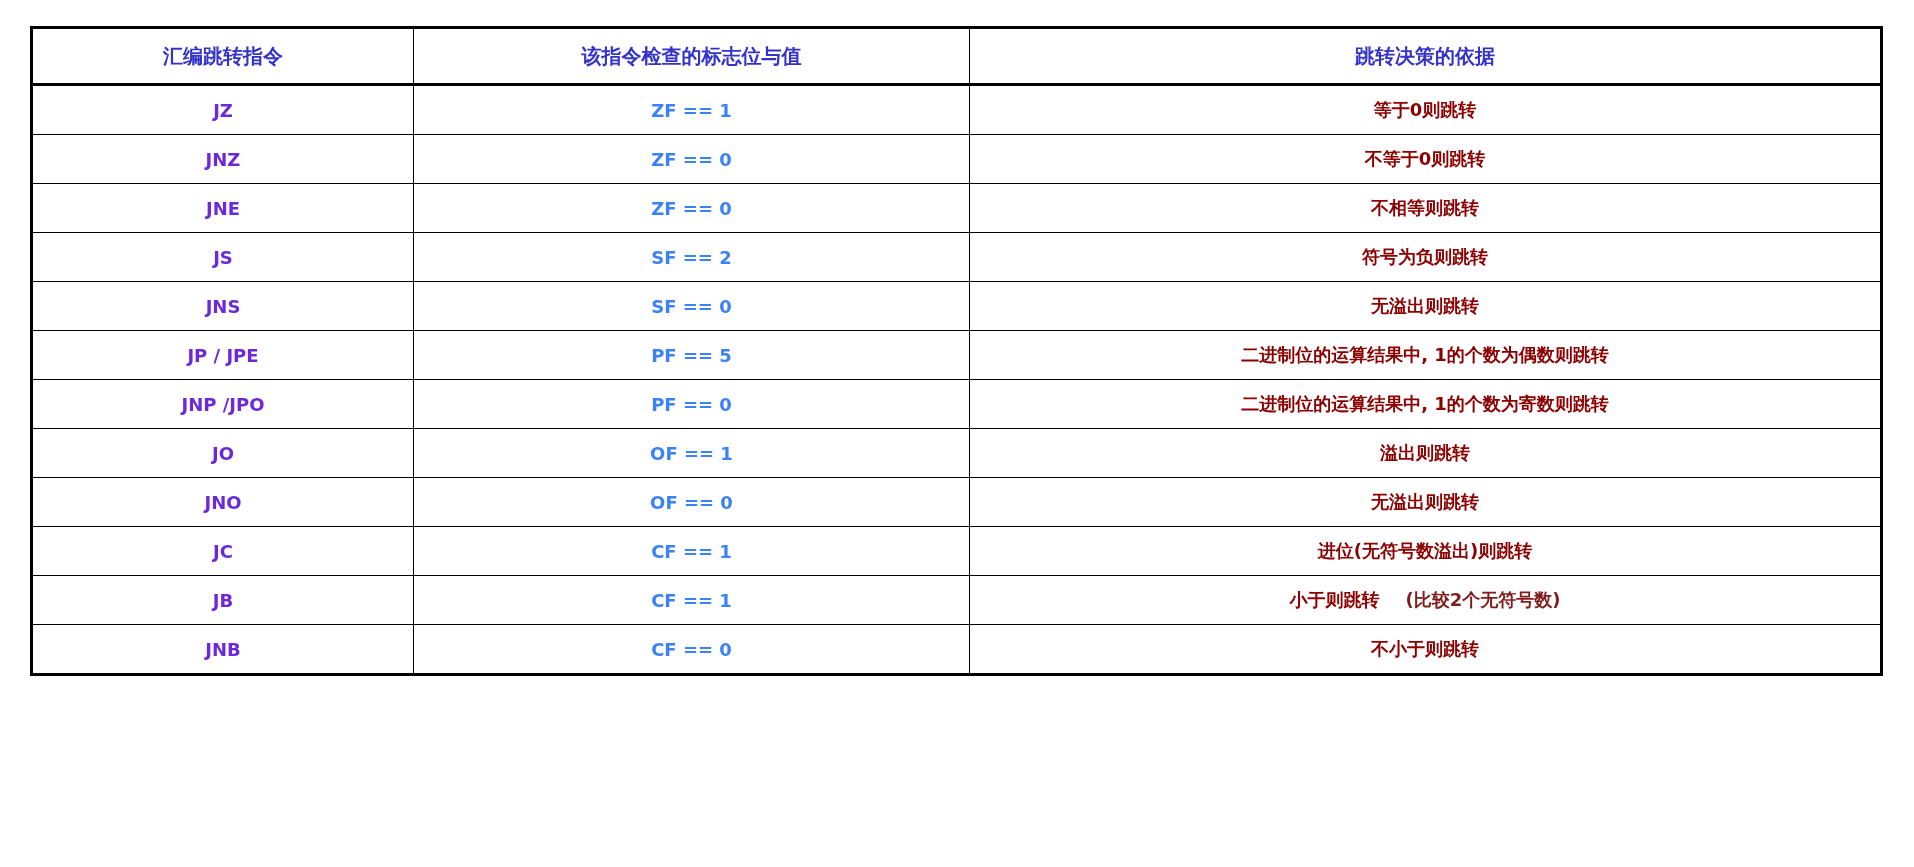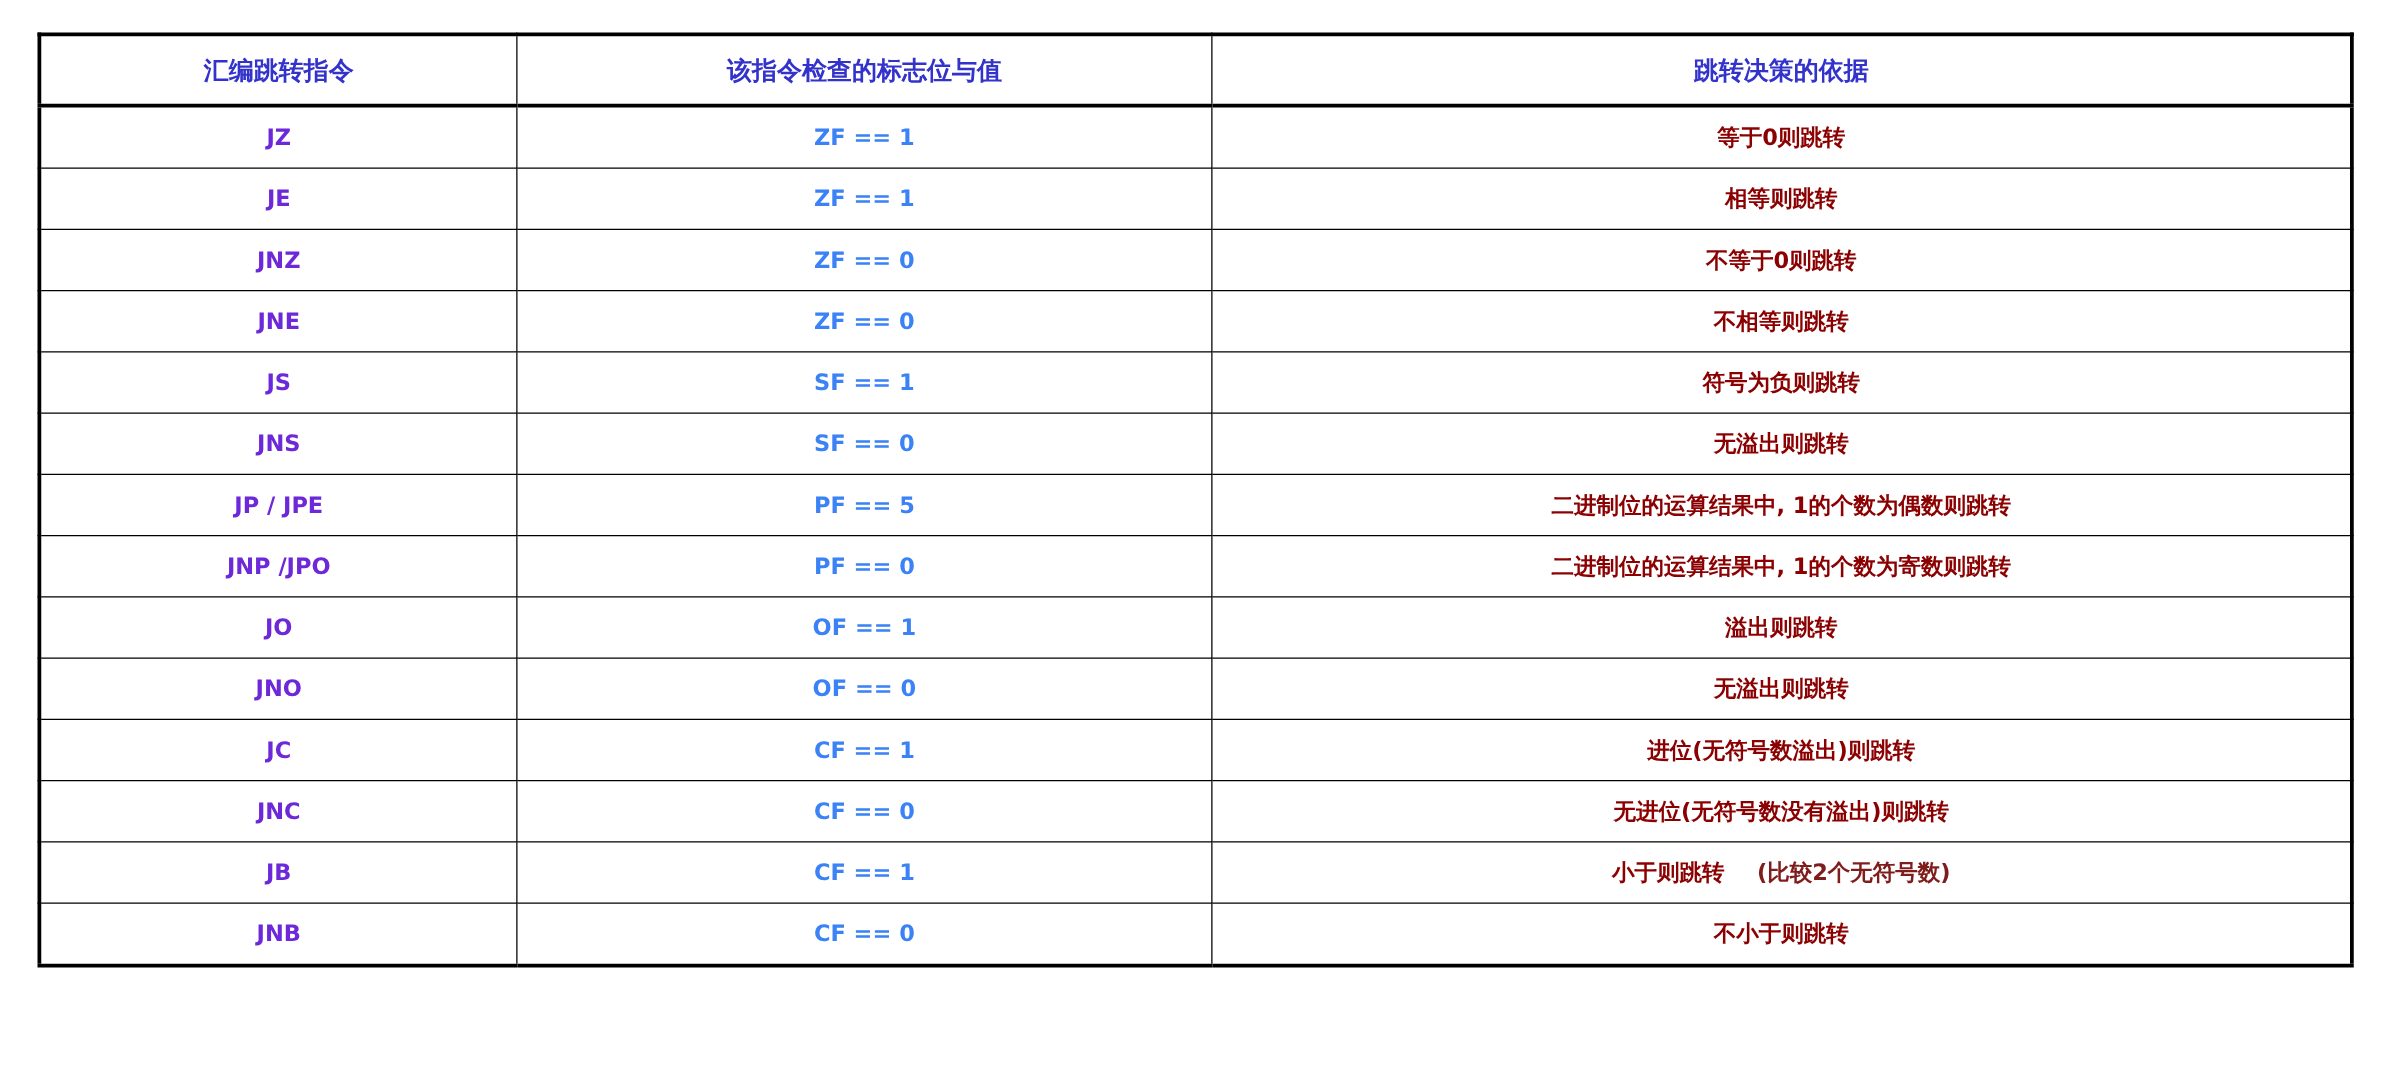--- a/index.html
+++ b/index.html
@@ -97,37 +97,32 @@
         <th class="col-desc">跳转决策的依据</th>
       </tr>
     </thead>
     <tbody>
         <tr>
           <td class="col-instr">JZ</td>
           <td class="col-flag">ZF == 1</td>
           <td class="col-desc"><span class="desc-wrap">等于0则跳转</span></td>
         </tr>
         <tr>
-          <td class="col-instr">JE</td>
-          <td class="col-flag">ZF == 1</td>
-          <td class="col-desc"><span class="desc-wrap">相等则跳转</span></td>
-        </tr>
-        <tr>
           <td class="col-instr">JNZ</td>
           <td class="col-flag">ZF == 0</td>
           <td class="col-desc"><span class="desc-wrap">不等于0则跳转</span></td>
         </tr>
         <tr>
           <td class="col-instr">JNE</td>
           <td class="col-flag">ZF == 0</td>
           <td class="col-desc"><span class="desc-wrap">不相等则跳转</span></td>
         </tr>
         <tr>
           <td class="col-instr">JS</td>
-          <td class="col-flag">SF == 1</td>
+          <td class="col-flag">SF == 2</td>
           <td class="col-desc"><span class="desc-wrap">符号为负则跳转</span></td>
         </tr>
         <tr>
           <td class="col-instr">JNS</td>
           <td class="col-flag">SF == 0</td>
           <td class="col-desc"><span class="desc-wrap">无溢出则跳转</span></td>
         </tr>
         <tr>
           <td class="col-instr">JP / JPE</td>
           <td class="col-flag">PF == 5</td>
@@ -147,25 +142,20 @@
           <td class="col-instr">JNO</td>
           <td class="col-flag">OF == 0</td>
           <td class="col-desc"><span class="desc-wrap">无溢出则跳转</span></td>
         </tr>
         <tr>
           <td class="col-instr">JC</td>
           <td class="col-flag">CF == 1</td>
           <td class="col-desc"><span class="desc-wrap">进位(无符号数溢出)则跳转</span></td>
         </tr>
         <tr>
-          <td class="col-instr">JNC</td>
-          <td class="col-flag">CF == 0</td>
-          <td class="col-desc"><span class="desc-wrap">无进位(无符号数没有溢出)则跳转</span></td>
-        </tr>
-        <tr>
           <td class="col-instr">JB</td>
           <td class="col-flag">CF == 1</td>
           <td class="col-desc"><span class="desc-wrap">小于则跳转</span><span class="note">(比较2个无符号数)</span></td>
         </tr>
         <tr class="row-last">
           <td class="col-instr">JNB</td>
           <td class="col-flag">CF == 0</td>
           <td class="col-desc"><span class="desc-wrap">不小于则跳转</span></td>
         </tr>
       </tbody>

